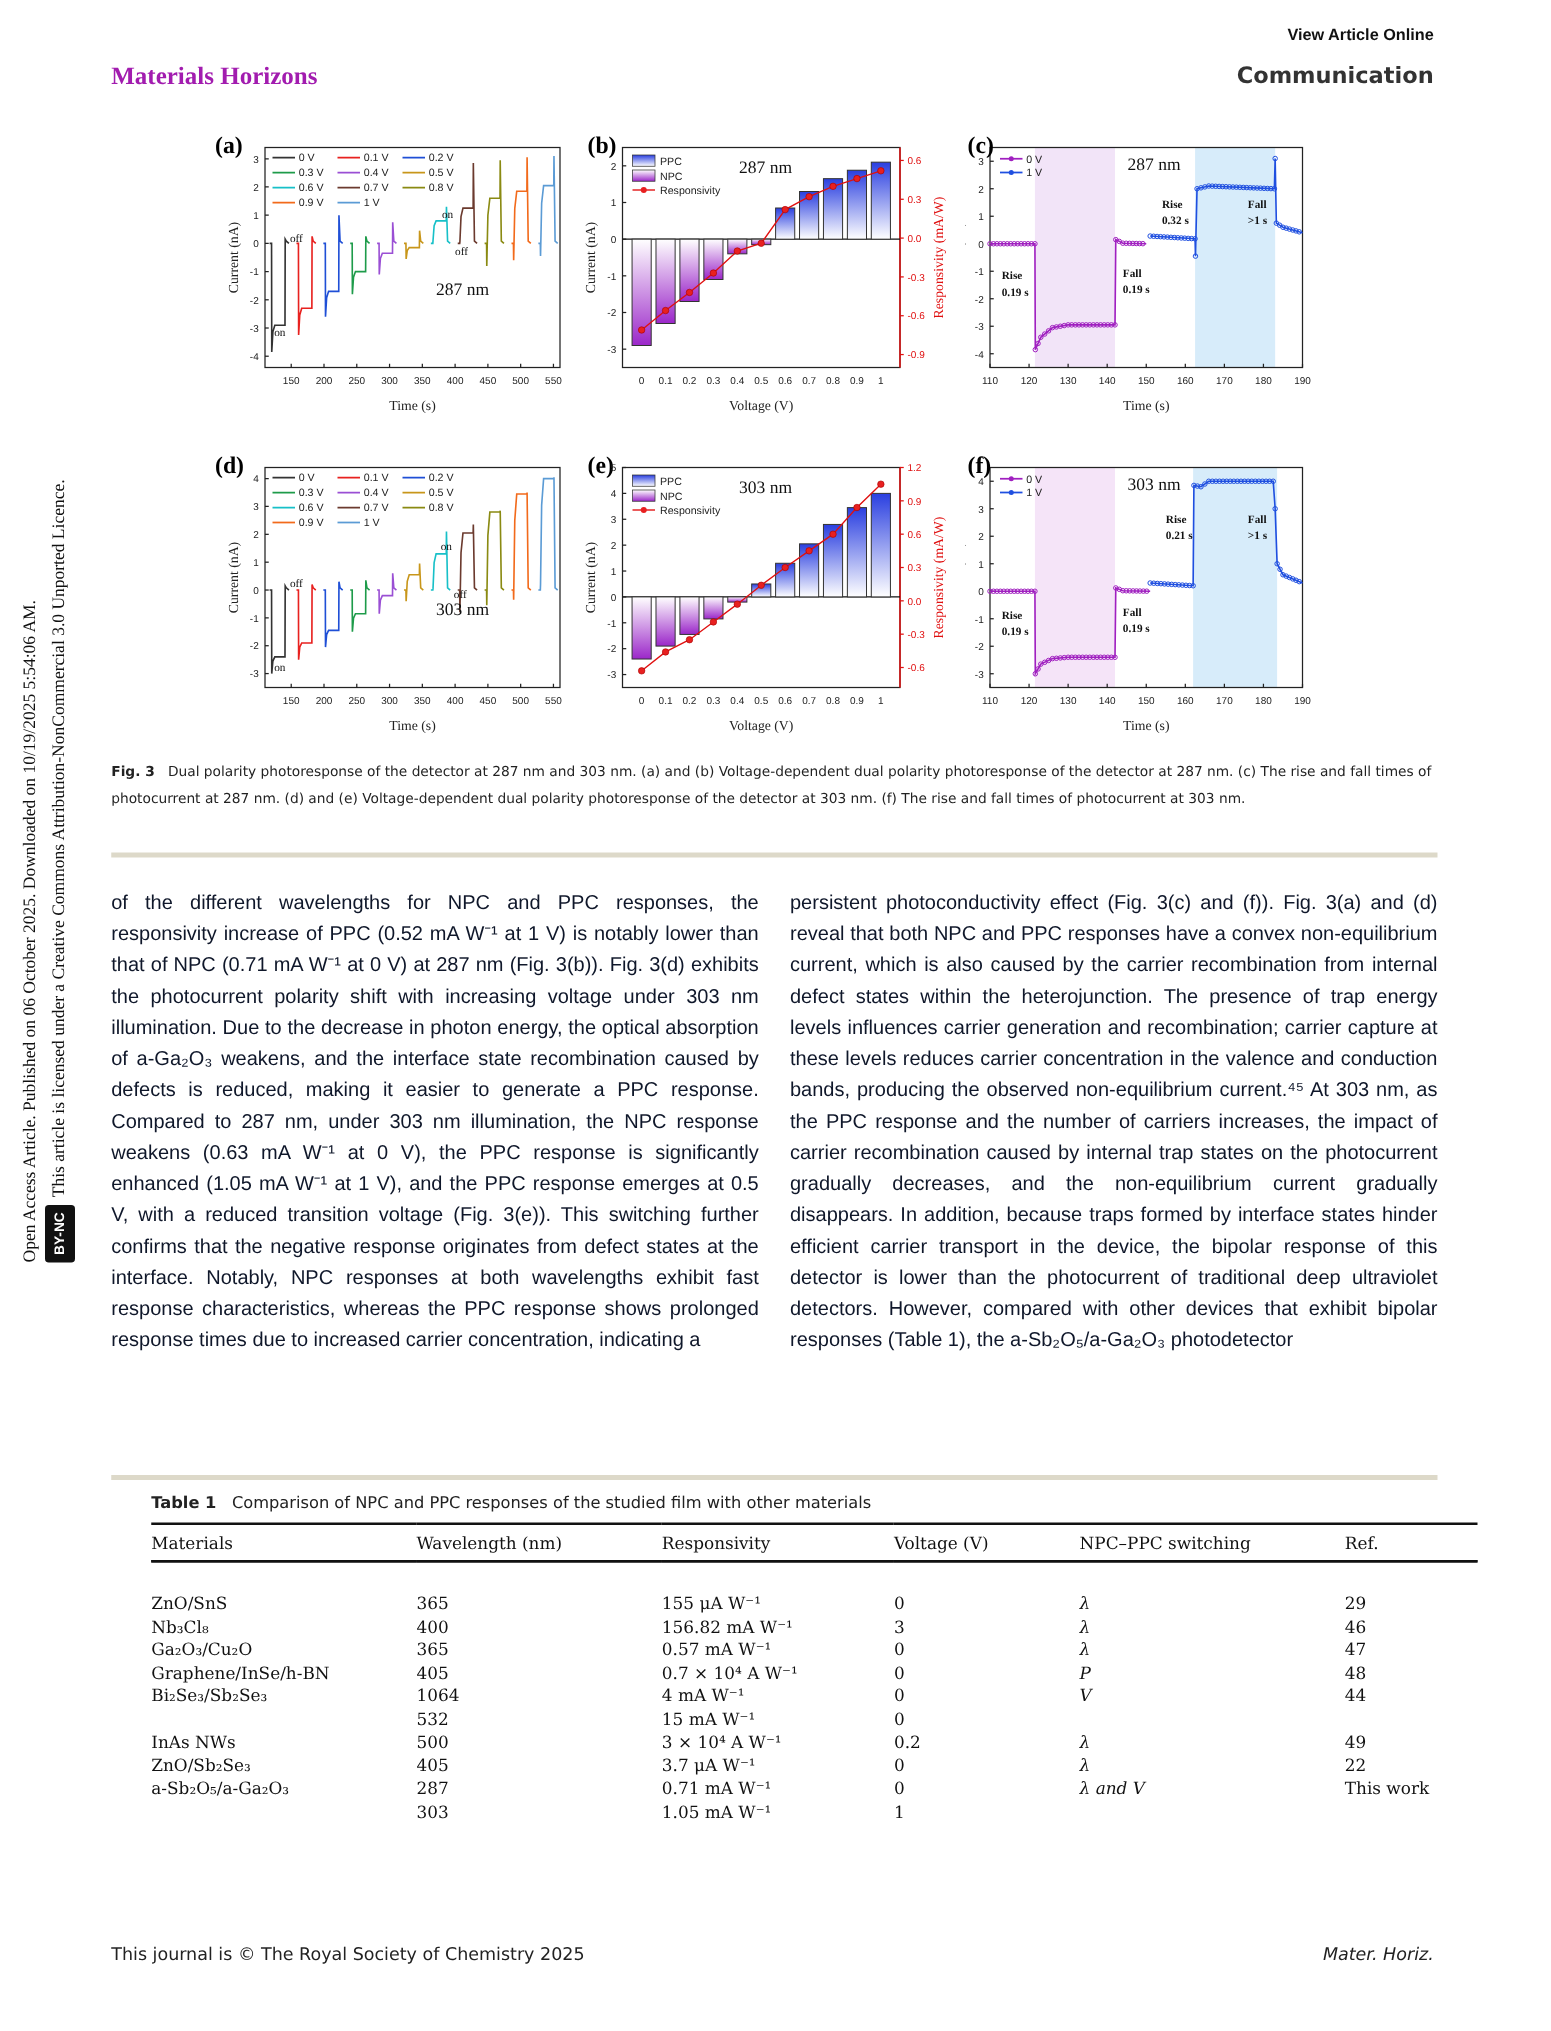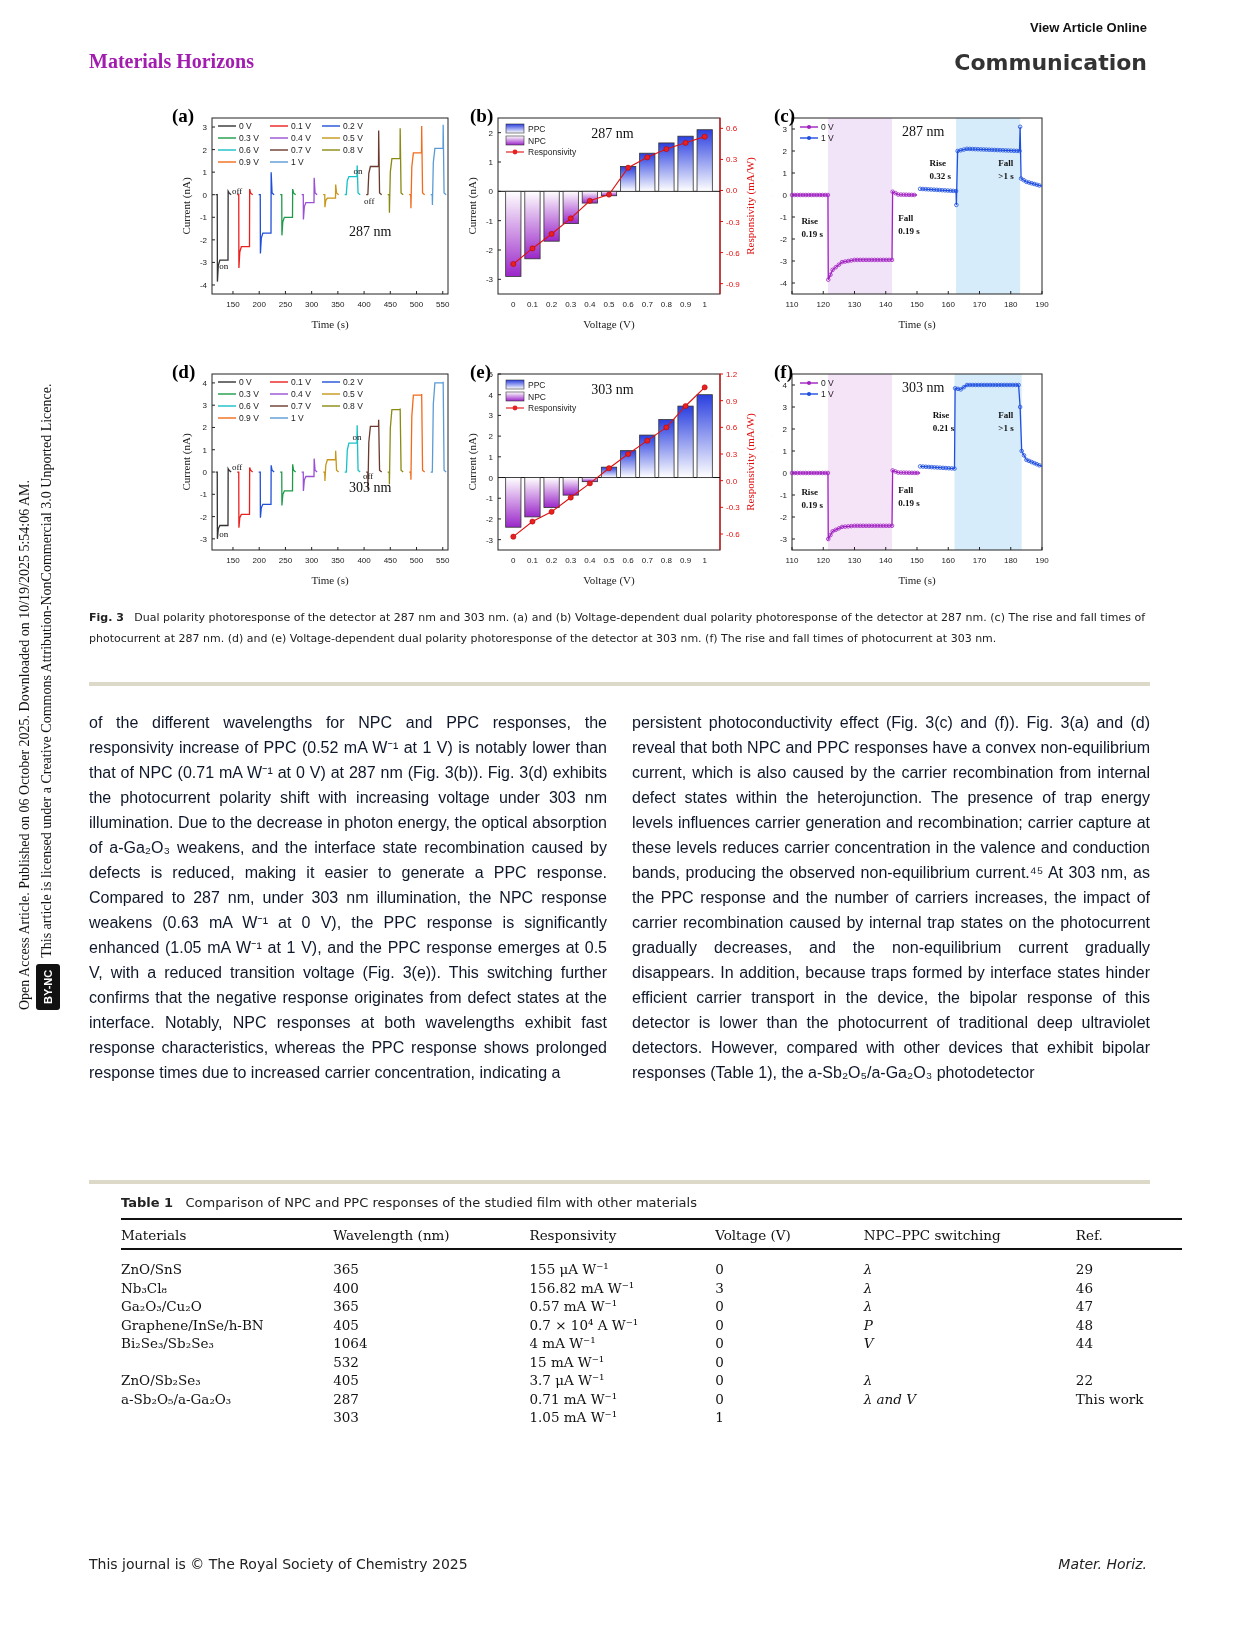--- a/index.html
+++ b/index.html
@@ -1,35 +1,35 @@
 <!DOCTYPE html>
 <html><head>
 <meta charset="utf-8">
 <style>
   html,body{margin:0;padding:0;background:#fff;}
   body{width:1241px;height:1625px;position:relative;overflow:hidden;font-family:"DejaVu Serif",serif;color:#111;}
   #view-online{position:absolute;right:94px;top:20px;font-family:"Liberation Sans",sans-serif;font-weight:bold;font-size:13px;color:#111;}
   #journal{position:absolute;left:89px;top:50px;font-family:Liberation Serif, serif;font-weight:bold;font-size:20px;color:#a21caf;}
-  #section{position:absolute;right:94px;top:50px;font-family:"DejaVu Sans",sans-serif;font-weight:bold;font-size:22px;color:#333;}
+  #section{position:absolute;right:94px;top:50px;font-family:"DejaVu Sans",sans-serif;font-weight:bold;font-size:18px;color:#333;}
   #sidebar{position:absolute;left:4px;top:190px;width:56px;height:820px;}
   #sidebar .rot{position:absolute;left:0;top:0;transform-origin:0 0;transform:translate(10px,820px) rotate(-90deg);width:820px;font-family:"Liberation Serif",serif;font-size:14px;line-height:22px;white-space:nowrap;}
   .cc{display:inline-block;background:#111;color:#fff;font-family:"Liberation Sans",sans-serif;font-size:11px;font-weight:bold;padding:1px 6px;border-radius:3px;margin-right:6px;vertical-align:middle;}
   .panel{position:absolute;}
   .panel svg{display:block;}
   #figcap{position:absolute;left:89px;top:607px;width:1061px;font-family:"DejaVu Sans",sans-serif;font-size:11px;line-height:21px;color:#222;}
   #figcap b{font-weight:bold;}
   .rule{position:absolute;left:89px;width:1061px;height:4px;background:#ddd9c9;}
   .col{position:absolute;top:710px;width:518px;font-family:Liberation Sans, sans-serif;font-size:16px;line-height:25px;text-align:justify;color:#0f172a;}
   #table-wrap{position:absolute;left:89px;top:1195px;width:1061px;margin-left:32px;}
   #tcap{font-family:"DejaVu Sans",sans-serif;font-size:13px;color:#222;margin-bottom:8px;}
   #tcap b{font-weight:bold;}
   table{width:100%;border-collapse:collapse;font-family:"DejaVu Serif",serif;font-size:13.5px;}
   th{font-weight:normal;text-align:left;padding:7px 0 5px 0;border-top:2px solid #111;border-bottom:2px solid #111;}
   td{padding:0;line-height:18.5px;vertical-align:top;}
-  tbody tr:first-child td{padding-top:10px;}
+  tbody tr:first-child td{padding-top:24px;}
   #footer-left{position:absolute;left:89px;top:1556px;font-family:"DejaVu Sans",sans-serif;font-size:14px;color:#222;}
   #footer-right{position:absolute;right:94px;top:1556px;font-family:"DejaVu Sans",sans-serif;font-style:italic;font-size:14px;color:#222;}
 </style>
 </head>
 <body>
 
 <div id="view-online">View Article Online</div>
 <div id="journal">Materials Horizons</div>
 <div id="section">Communication</div>
 
@@ -755,20 +755,28 @@
         </tr>
         <tr>
           <td></td>
           <td>532</td>
           <td>15 mA W⁻¹</td>
           <td>0</td>
           <td style="font-style: italic;"></td>
           <td></td>
         </tr>
         <tr>
+          <td>InAs NWs</td>
+          <td>500</td>
+          <td>3 × 10⁴ A W⁻¹</td>
+          <td>0.2</td>
+          <td style="font-style: italic;">λ</td>
+          <td>49</td>
+        </tr>
+        <tr>
           <td>ZnO/Sb₂Se₃</td>
           <td>405</td>
           <td>3.7 μA W⁻¹</td>
           <td>0</td>
           <td style="font-style: italic;">λ</td>
           <td>22</td>
         </tr>
         <tr>
           <td>a-Sb₂O₅/a-Ga₂O₃</td>
           <td>287</td>

